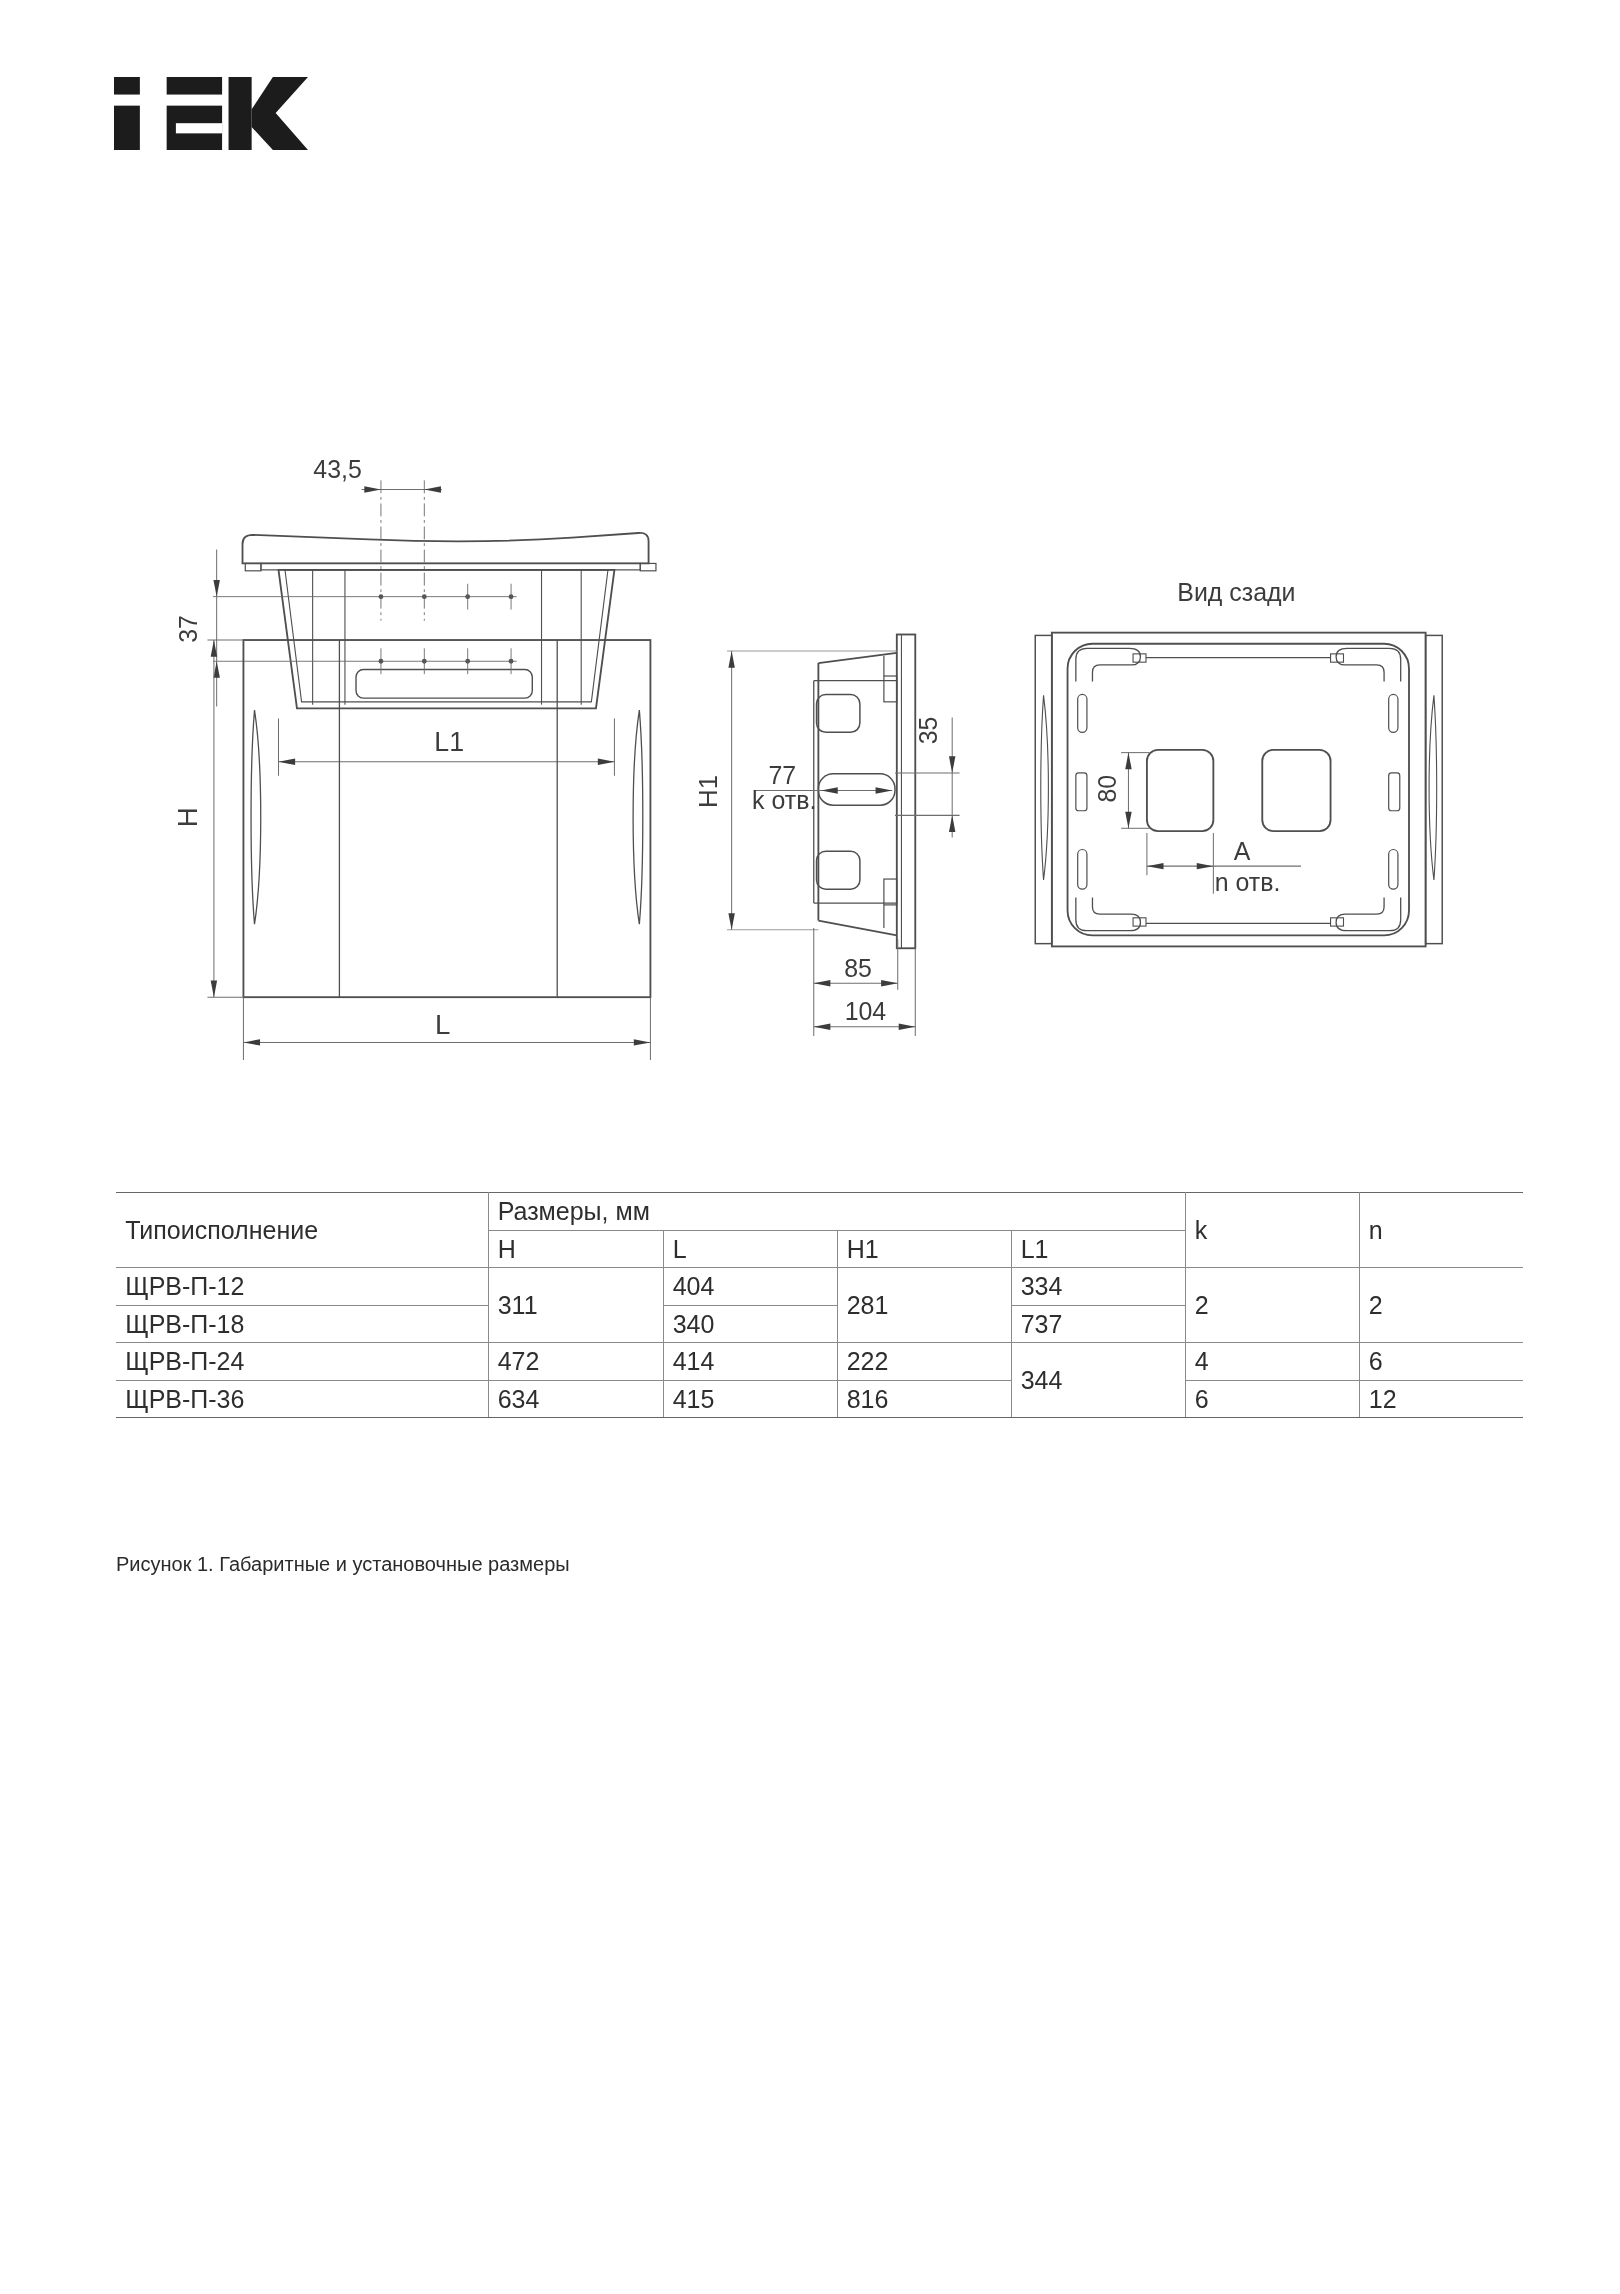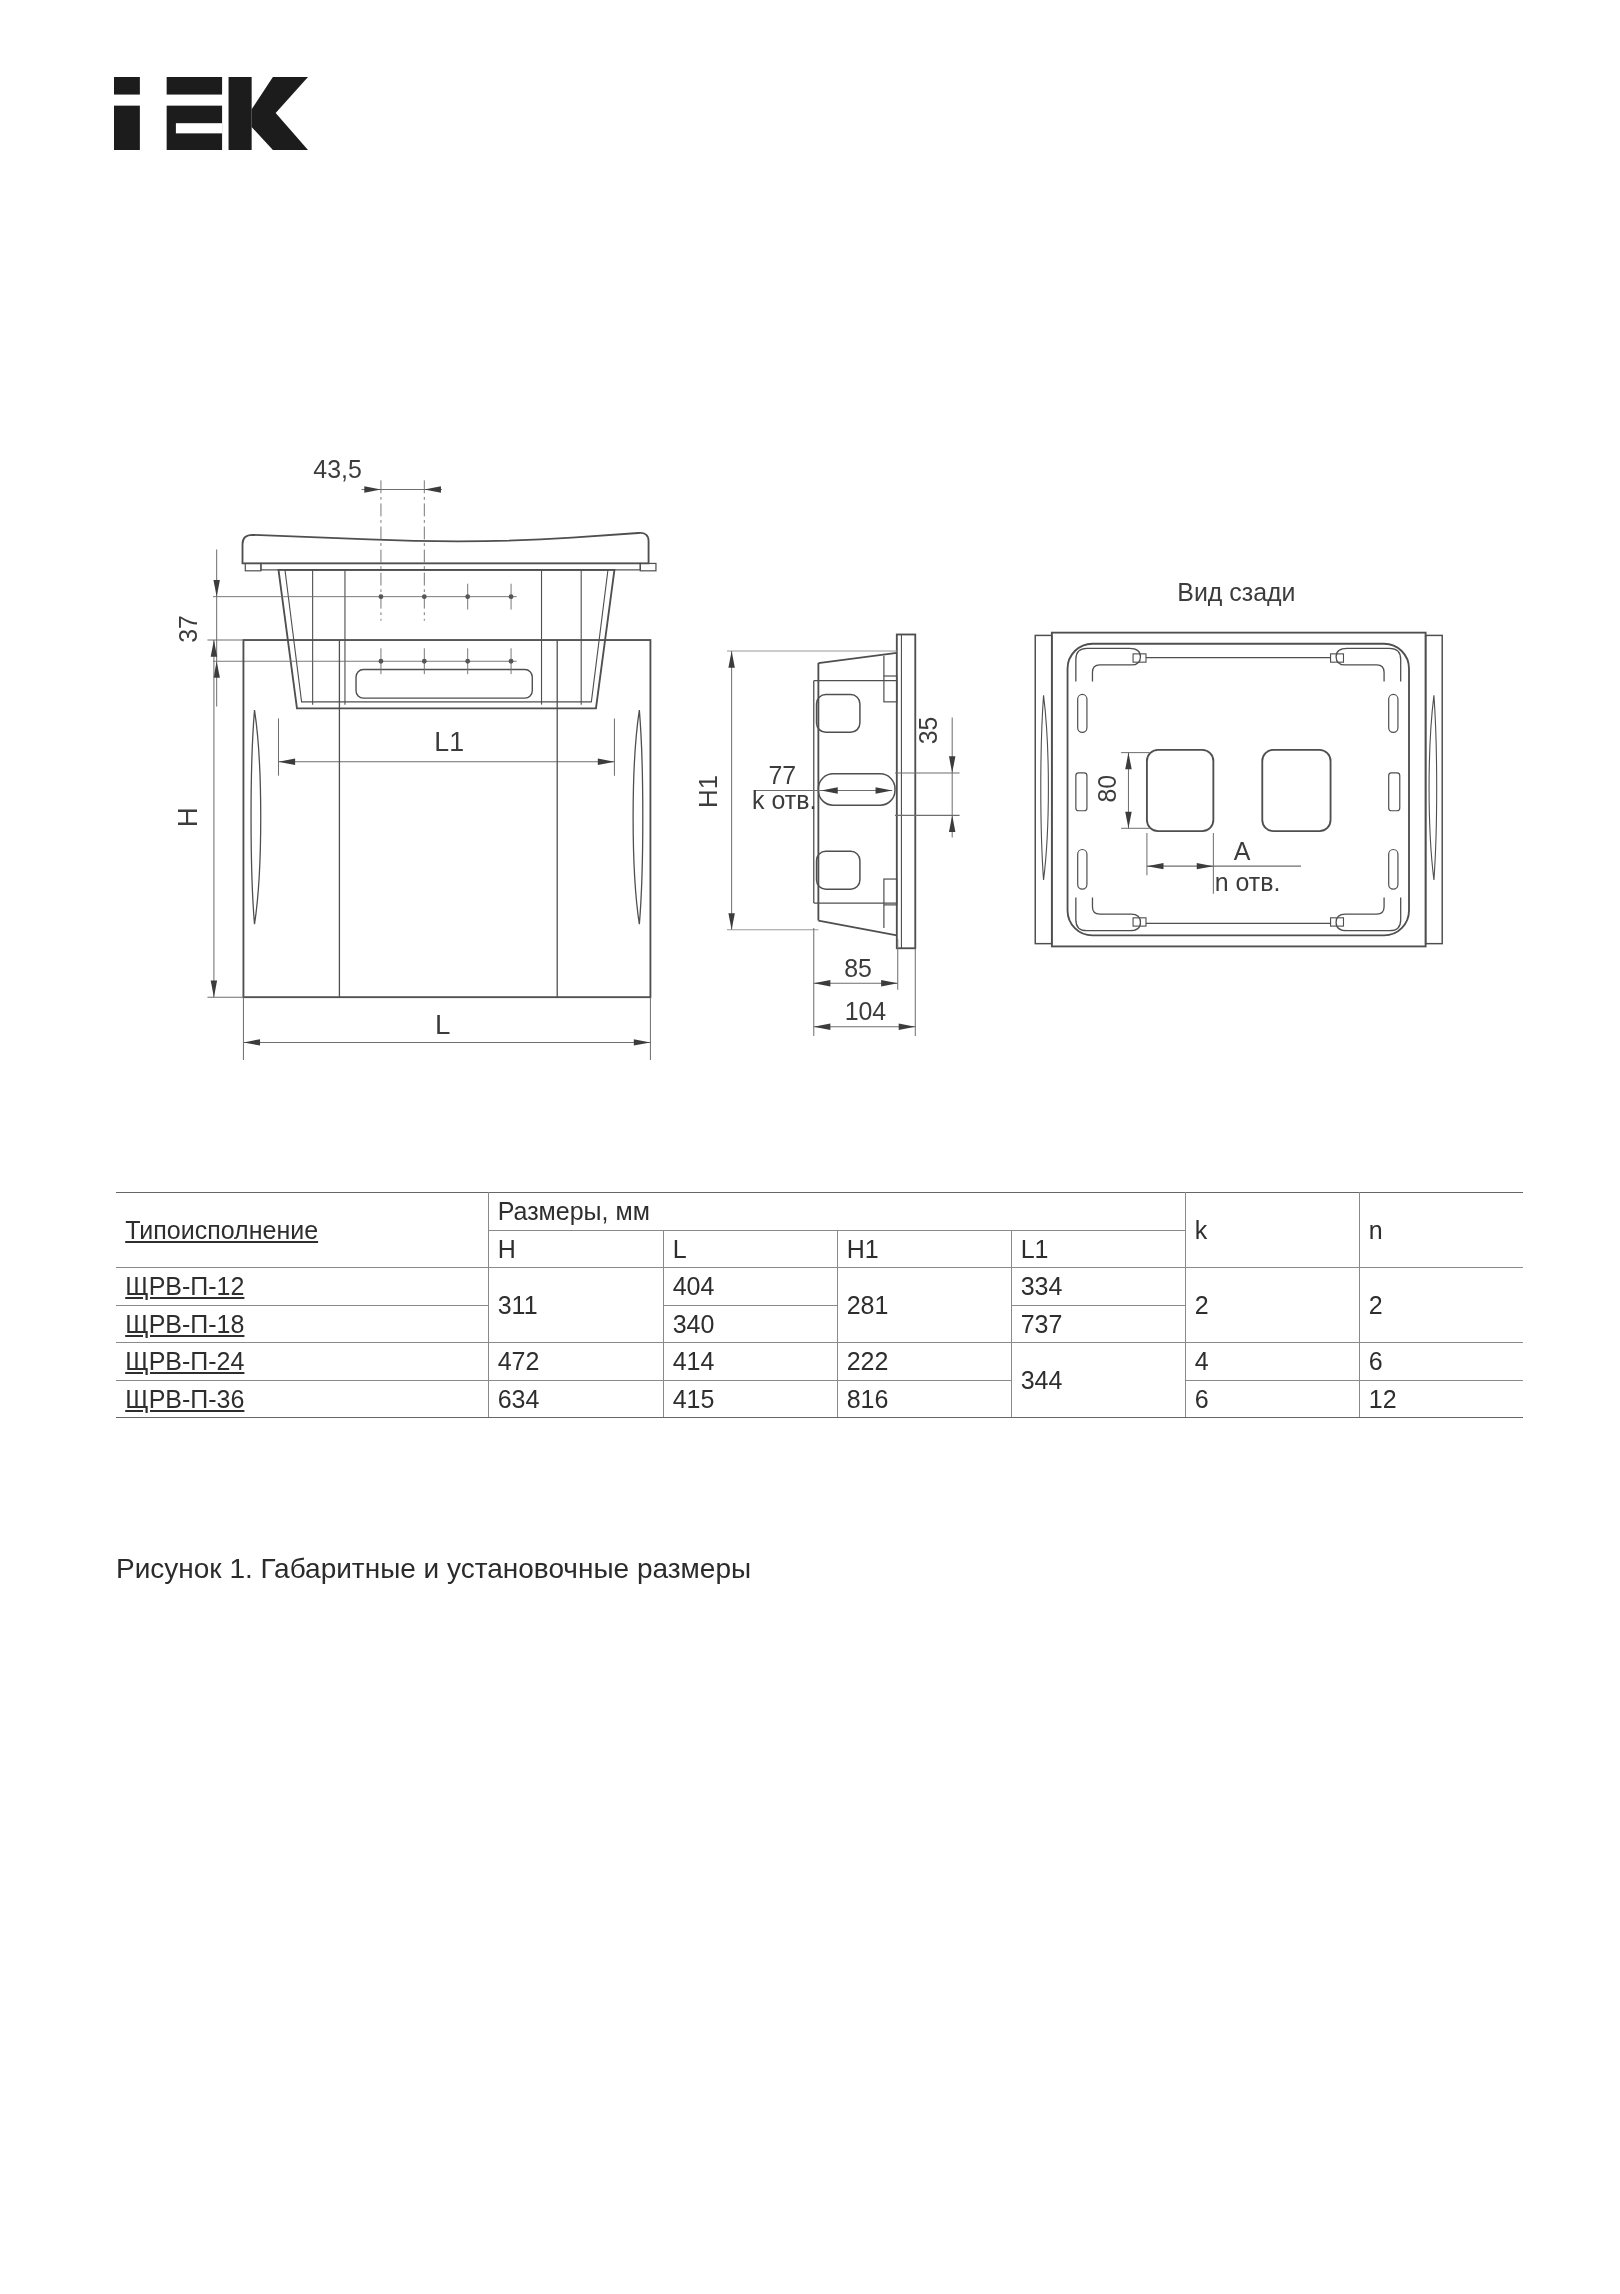--- a/index.html
+++ b/index.html
@@ -5,26 +5,26 @@
   html,body{margin:0;padding:0;background:#ffffff;}
   .page{position:relative;width:1621px;height:1810px;background:#fff;overflow:hidden;
         font-family:"Liberation Sans", sans-serif;color:#333;}
   .abs{position:absolute;}
   svg text{font-family:"Liberation Sans", sans-serif;fill:#3c3c3c;}
   
   table.dims{border-collapse:collapse;table-layout:fixed;font-size:25px;color:#2e2e2e;}
   table.dims th, table.dims td{
       border:0.9px solid #8a8a8a;padding:1.8px 9.2px;vertical-align:middle;
       font-weight:400;text-align:left;overflow:hidden;white-space:nowrap;}
-  .no-l{border-left:none !important;text-decoration:underline;}
+  .no-l{border-left:none !important;}
   .no-r{border-right:none !important;}
   .t2{border-top:1.8px solid #666 !important;}
   .t2g{border-top:1.8px solid #9a9a9a !important;}
   .b2{border-bottom:1.8px solid #666 !important;}
-  .caption{font-size:28px;color:#2b2b2b;}
+  .caption{font-size:20px;color:#2b2b2b;}
 </style>
 </head>
 <body>
 
 <div class="page">
 
   <svg class="abs" style="left:114px;top:77px;" width="194" height="73" viewBox="0 0 210 79" aria-label="IEK">
     <g fill="#1c1c1c">
       <rect x="0" y="0" width="28" height="19"></rect>
       <rect x="0" y="31" width="28" height="48"></rect>

